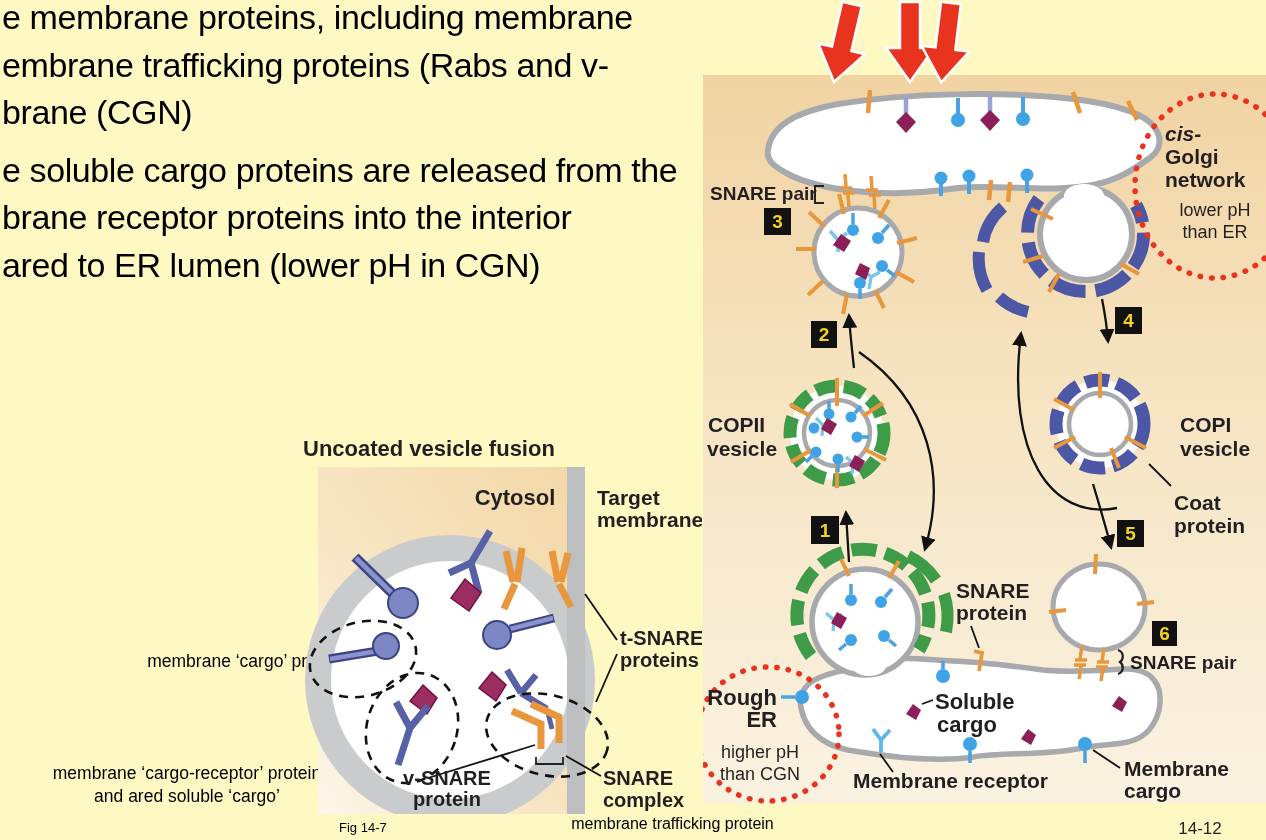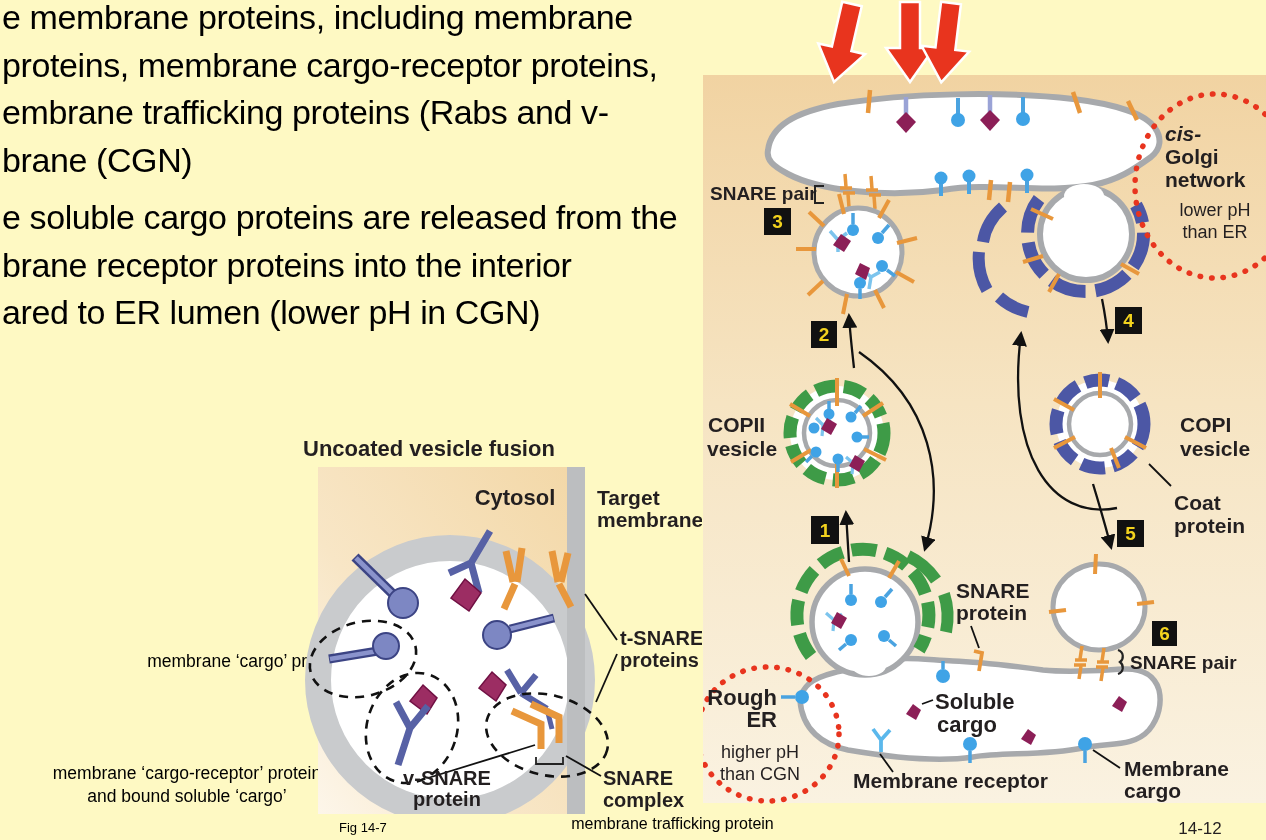--- a/index.html
+++ b/index.html
@@ -23,35 +23,34 @@
   .stepnum{font-weight:bold;font-size:19px;fill:#f2d21e;}
 </style>
 </head>
 <body>
 
 <div id="slide">
 
   <div id="left-text">
     <p class="para">
       <span class="ln">e membrane proteins, including membrane</span>
-      <span class="ln">proteins, membrane cargo-receptor proteins,</span>
       <span class="ln">embrane trafficking proteins (Rabs and v-</span>
       <span class="ln">brane (CGN)</span>
     </p>
     <p class="para">
       <span class="ln">e soluble cargo proteins are released from the</span>
       <span class="ln">brane receptor proteins into the interior</span>
       <span class="ln">ared to ER lumen (lower pH in CGN)</span>
     </p>
   </div>
 
   <div class="note" id="note-cargo">membrane ‘cargo’ protein</div>
   <div class="note" id="note-receptor">
     <span>membrane ‘cargo-receptor’ protein</span><br>
-    <span>and bound soluble ‘cargo’</span>
+    <span>and ared soluble ‘cargo’</span>
   </div>
   <div class="note" id="note-trafficking">membrane trafficking protein</div>
   <div class="note" id="fig-ref">Fig 14-7</div>
 
   <svg id="fusion-svg" style="left:300px;top:432px" width="402" height="386" viewBox="0 0 402 386">
     <defs>
       <linearGradient id="peachGrad" x1="1" y1="0" x2="0" y2="1">
         <stop offset="0" stop-color="#f3d8a8"></stop>
           <stop offset="0.6" stop-color="#f8e6c6"></stop>
           <stop offset="1" stop-color="#fdf6ea"></stop>

